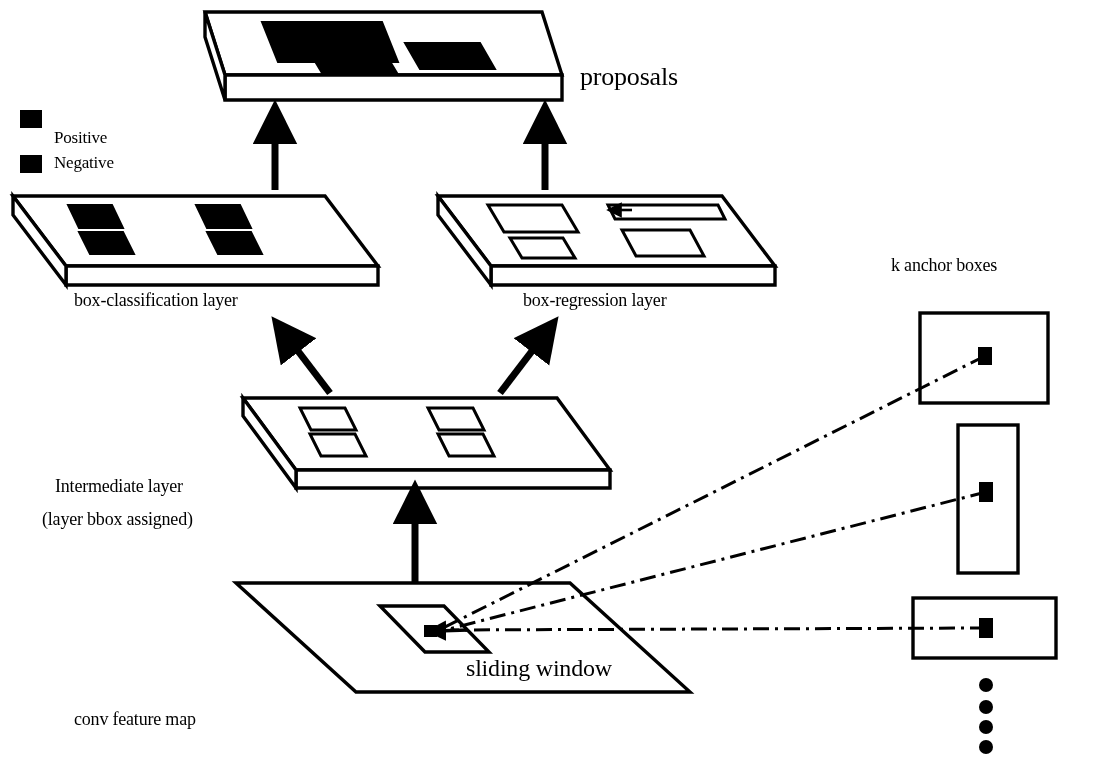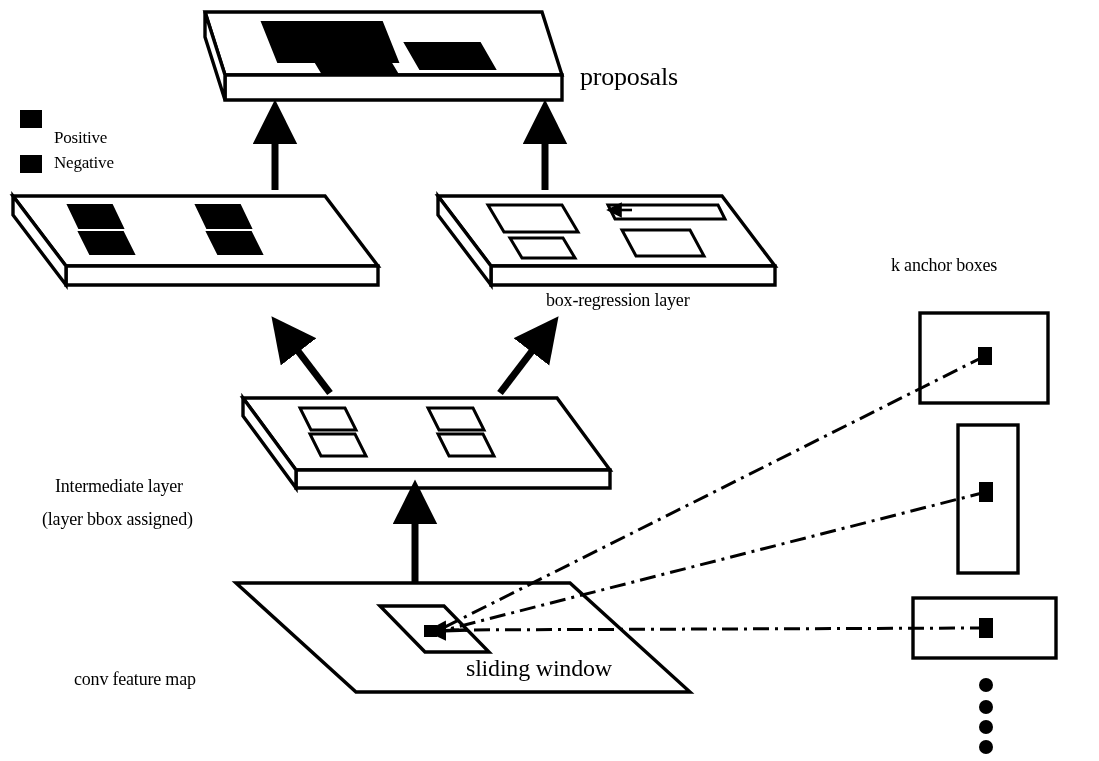--- a/index.html
+++ b/index.html
@@ -165,25 +165,26 @@
   <div>
     <div class="legend-swatch" style="left:20px; top:110px;"></div>
     <div class="lbl lbl-leg" style="left:54px; top:108px;margin-top:20px;">Positive</div>
 
     <div class="legend-swatch" style="left:20px; top:155px;"></div>
     <div class="lbl lbl-leg" style="left:54px; top:153px;">Negative</div>
   </div>
 
   <div class="lbl lbl-lg" style="left:580px; top:62px;">proposals</div>
 
+  <div class="lbl lbl-md" style="left:74px; top:290px;">box-classification layer</div>
 
-  <div class="lbl lbl-md" style="left:546px; top:290px;">box-regression layer</div>
+  <div class="lbl lbl-md" style="left:523px; top:290px;">box-regression layer</div>
 
   <div class="lbl lbl-md" style="left:55px; top:476px;">Intermediate layer</div>
   <div class="lbl lbl-md" style="left:42px; top:509px;">(layer bbox assigned)</div>
 
-  <div class="lbl lbl-md" style="left:74px; top:669px;">conv feature map</div>
+  <div class="lbl lbl-md" style="left:74px; top:709px;">conv feature map</div>
 
   <div class="lbl lbl-sm" style="left:466px; top:655px;">sliding window</div>
 
   <div class="lbl lbl-md" style="left:891px; top:255px;">k anchor boxes</div>
 
 </div>
 
 </body></html>

